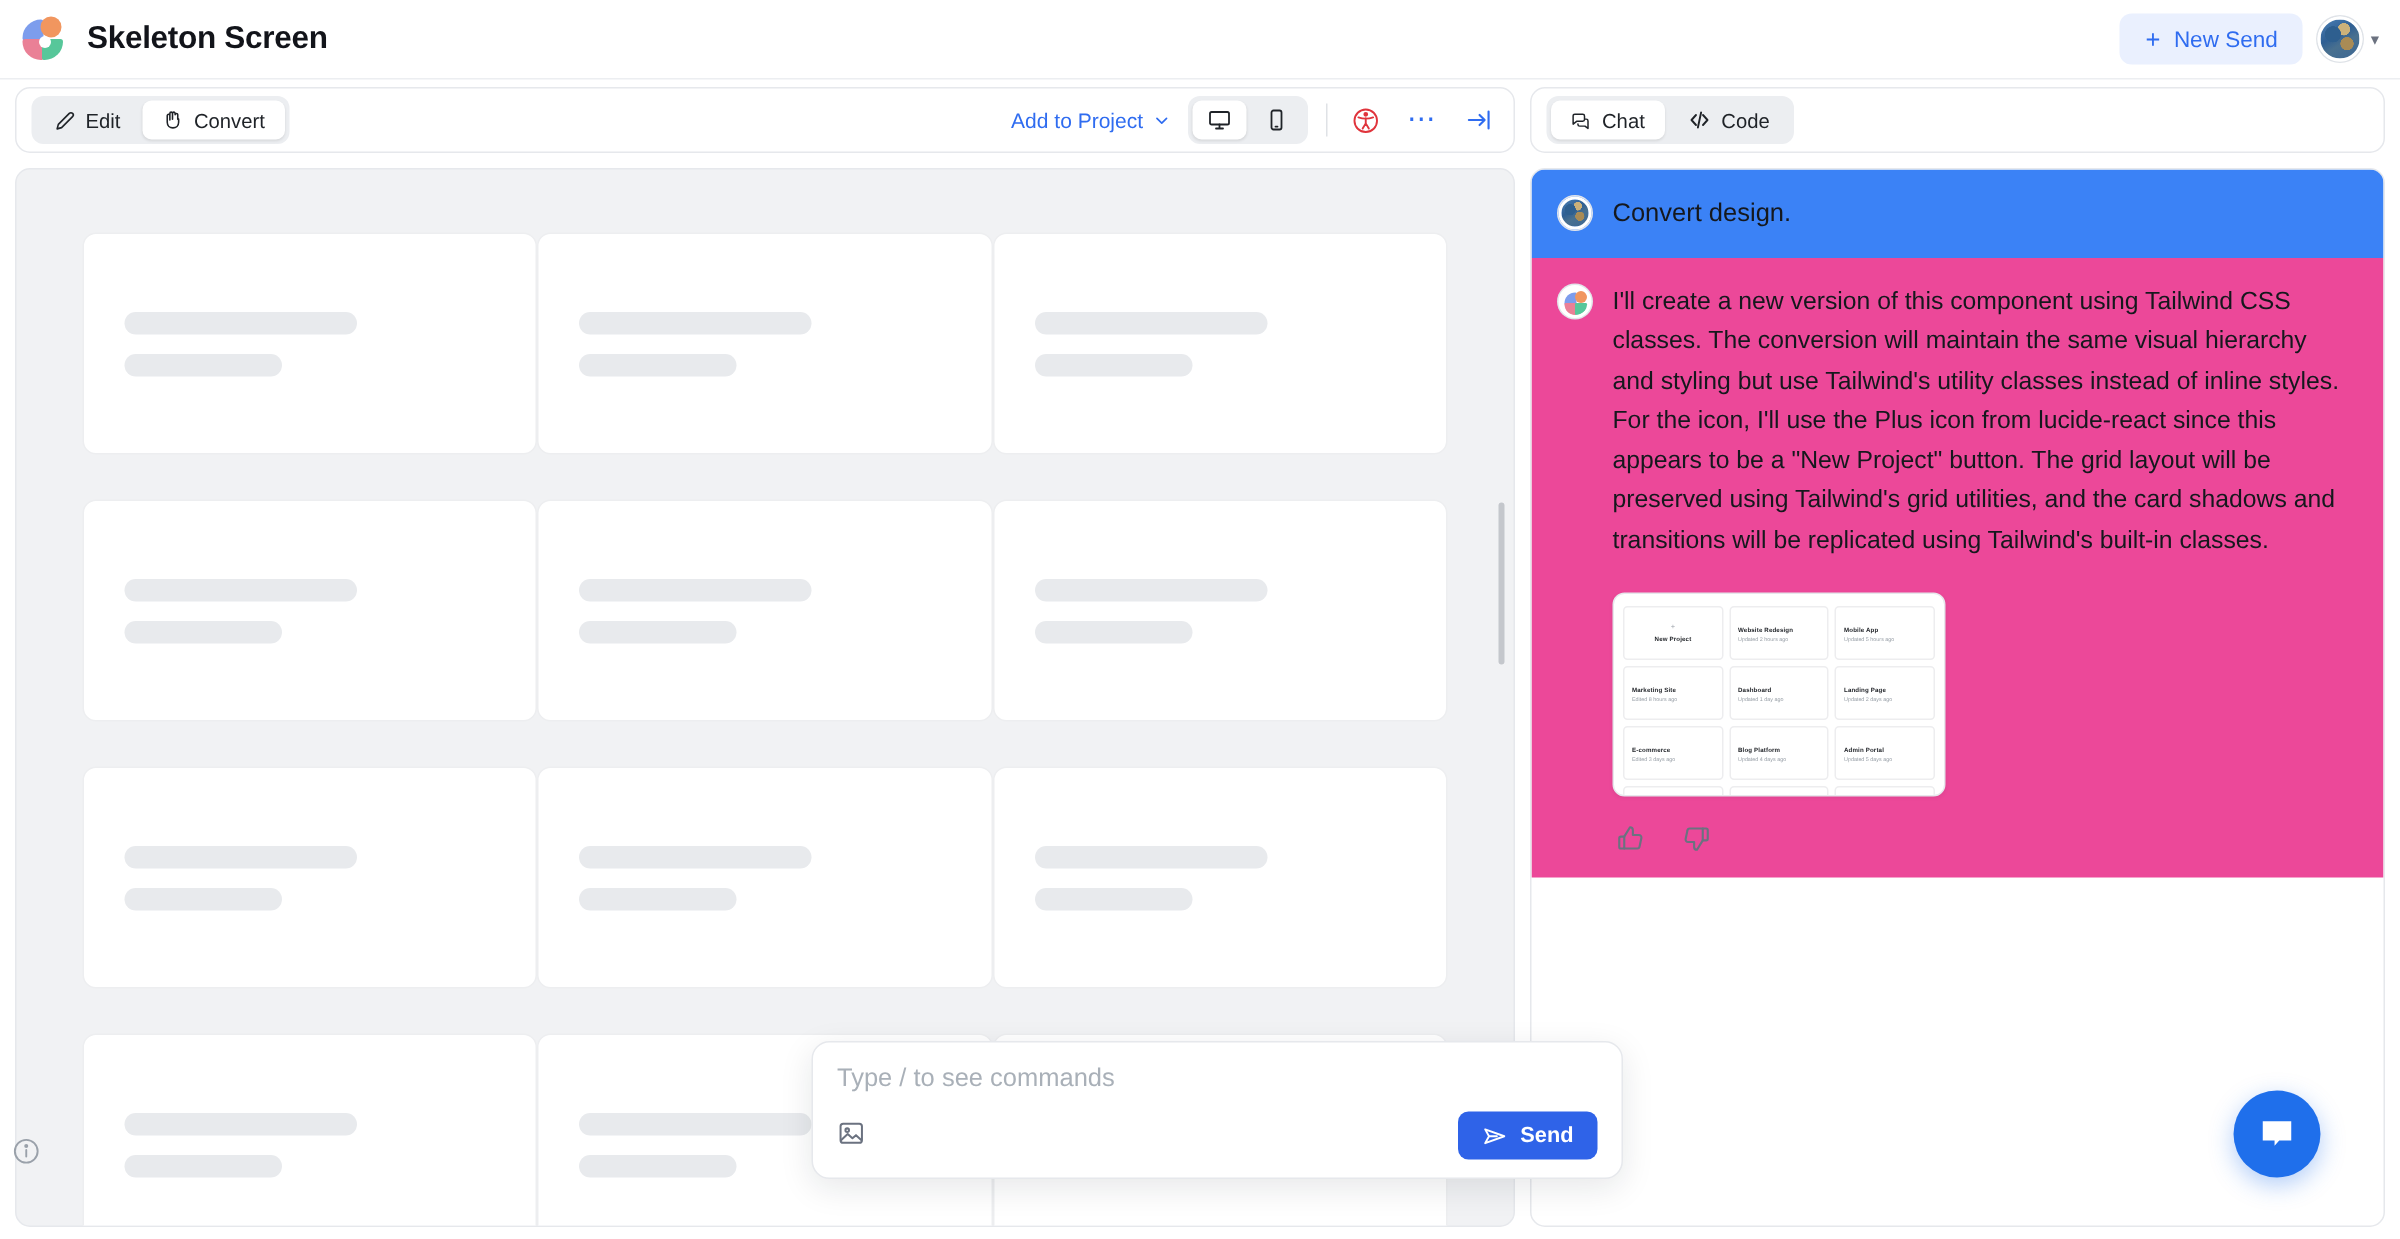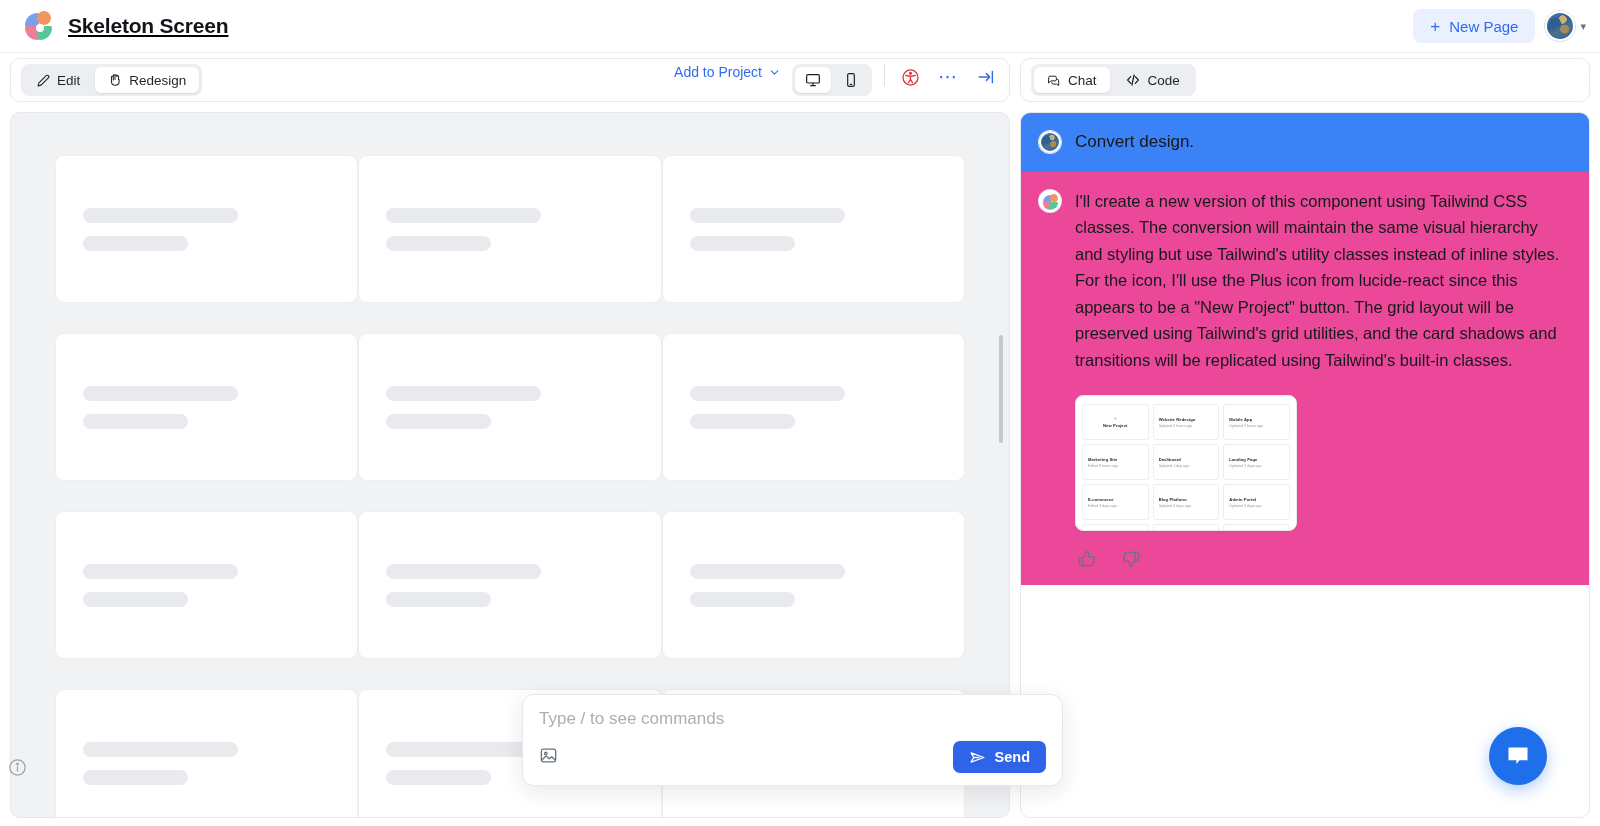--- a/index.html
+++ b/index.html
@@ -11,21 +11,21 @@
     -webkit-font-smoothing: antialiased;
   }
 
   
   .topbar {
     position: absolute; top: 0; left: 0; width: 1600px; height: 53px;
     background: #ffffff;
     display: flex; align-items: center;
     border-bottom: 1px solid #eceef1;
   }
-  .brand { display: flex; align-items: center; gap: 14px; padding-left: 24px; text-decoration: underline; }
+  .brand { display: flex; align-items: center; gap: 14px; padding-left: 14px; }
   .logo { width: 30px; height: 30px; position: relative; }
   .logo i { position: absolute; display: block; }
   .logo .q1 { 
     left: 1px; top: 2px; width: 14px; height: 14px;
     background: #7d9ded; border-radius: 14px 2px 2px 2px;
   }
   .logo .q2 { 
     left: 13px; top: 0px; width: 14px; height: 14px;
     background: #f1965f; border-radius: 50%;
   }
@@ -83,21 +83,21 @@
     display: flex; background: #eceef1; border-radius: 8px; padding: 3px; gap: 2px;
   }
   .seg {
     display: flex; align-items: center; gap: 7px;
     height: 26px; padding: 0 13px; border-radius: 6px;
     font-size: 13.5px; color: #1f2328; cursor: pointer;
     border: none; background: transparent; font-family: inherit;
   }
   .seg.active { background: #ffffff; box-shadow: 0 1px 2px rgba(0,0,0,.10); }
 
-  .tb-right { margin-left: auto; display: flex; align-items: flex-start; gap: 12px; }
+  .tb-right { margin-left: auto; display: flex; align-items: center; gap: 12px; }
   .add-proj {
     display: flex; align-items: center; gap: 7px;
     color: #2f6cf0; font-size: 14px; cursor: pointer;
     background: none; border: none; font-family: inherit;
   }
   .device-seg { display: flex; background: #eceef1; border-radius: 8px; padding: 3px; gap: 2px; }
   .dev { width: 36px; height: 26px; border-radius: 6px;
     display: flex; align-items: center; justify-content: center;
     cursor: pointer; border: none; background: transparent; }
   .dev.active { background: #ffffff; box-shadow: 0 1px 2px rgba(0,0,0,.10); }
@@ -190,21 +190,21 @@
   .t-card.new-proj { align-items: center; justify-content: center; }
   .t-plus { font-size: 5px; color: #9aa0a8; line-height: 5px; }
   .t-title { font-size: 4.1px; font-weight: bold; color: #1c1f24; white-space: nowrap; letter-spacing: .1px; }
   .t-sub { font-size: 3.6px; color: #99a0a8; white-space: nowrap; }
 
   .feedback { display: flex; gap: 24px; margin-top: 18px; padding-left: 2px; }
   .fb { width: 20px; height: 20px; cursor: pointer; }
 
   
   .composer {
-    position: absolute; left: 522px; top: 694px;
+    position: absolute; left: 541px; top: 694px;
     width: 541px; height: 92px;
     background: #ffffff; border: 1px solid #e6e8ec;
     border-radius: 12px; box-shadow: 0 6px 22px rgba(20,25,40,.10);
     padding: 14px 16px 12px 16px;
     display: flex; flex-direction: column;
   }
   .composer-input {
     border: none; outline: none; width: 100%;
     font-family: inherit; font-size: 17px; color: #16181d;
     background: transparent;
@@ -239,21 +239,21 @@
         <i class="q2"></i>
         <i class="q3"></i>
         <i class="q4"></i>
         <i class="qcut"></i>
     </span>
     <span class="app-title">Skeleton Screen</span>
   </div>
   <div class="topbar-right">
     <button class="newchat-btn">
       <span class="plus">+</span>
-      <span>New Page</span>
+      <span>New Send</span>
     </button>
     <span class="avatar-wrap">
       <span class="avatar"></span>
       <span class="chev">▾</span>
     </span>
   </div>
 </div>
 
 <div class="canvas-pane">
 
@@ -262,21 +262,21 @@
       <button class="seg">
         <svg width="13" height="13" viewBox="0 0 24 24" fill="none" stroke="#1f2328" stroke-width="2" stroke-linecap="round" stroke-linejoin="round">
           <path d="M17 3a2.8 2.8 0 1 1 4 4L7.5 20.5 2 22l1.5-5.5Z"></path>
         </svg>
         <span>Edit</span>
       </button>
       <button class="seg active">
         <svg width="14" height="14" viewBox="0 0 24 24" fill="none" stroke="#1f2328" stroke-width="1.8" stroke-linecap="round" stroke-linejoin="round">
           <path d="M18 11V6a1.5 1.5 0 0 0-3 0m0 0V4.5a1.5 1.5 0 0 0-3 0V11m0-6.5a1.5 1.5 0 0 0-3 0V12m0-5a1.5 1.5 0 0 0-3 0v7.5c0 3.9 2.9 6.5 6.5 6.5s6.5-2.6 6.5-6.5V11"></path>
         </svg>
-        <span>Redesign</span>
+        <span>Convert</span>
       </button>
     </div>
 
     <div class="tb-right">
       <button class="add-proj">
         <span>Add to Project</span>
         <svg width="11" height="11" viewBox="0 0 24 24" fill="none" stroke="#2f6cf0" stroke-width="2.4" stroke-linecap="round" stroke-linejoin="round">
           <path d="M5 8.5 12 15.5 19 8.5"></path>
         </svg>
       </button>

